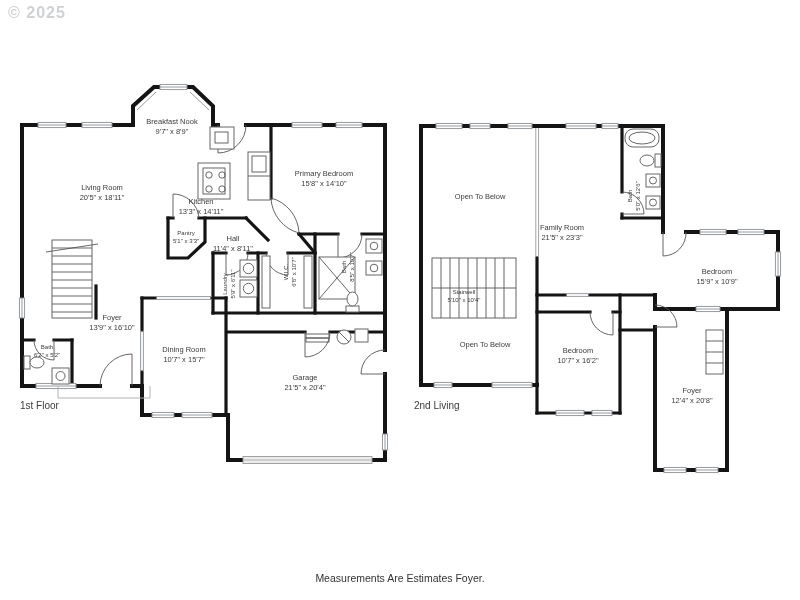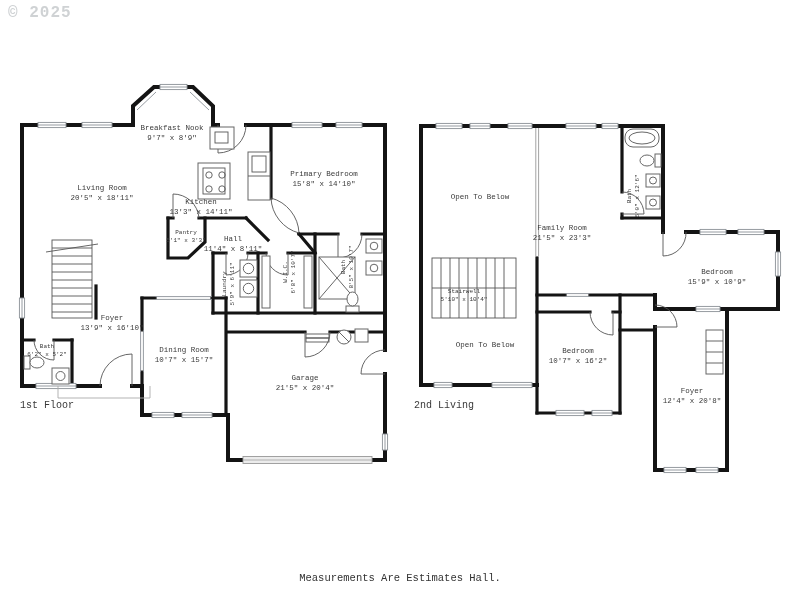--- a/index.html
+++ b/index.html
@@ -1,17 +1,17 @@
 <!DOCTYPE html>
 <html><head>
 <meta charset="utf-8">
 <style>
   html,body{margin:0;padding:0;background:#fff;}
   .canvas{position:relative;width:800px;height:600px;background:#ffffff;overflow:hidden;
-          font-family:Liberation Mono, monospace;}
+          font-family:Liberation Sans, sans-serif;}
   .watermark{position:absolute;left:8px;top:4px;font-size:16px;font-weight:bold;
              color:#cfd2d4;letter-spacing:1px;}
   svg.plan{position:absolute;left:0;top:0;}
   .lbl{position:absolute;transform:translate(-50%,-50%);display:flex;flex-direction:column;
        align-items:center;text-align:center;color:#3a3a3a;font-size:7.5px;line-height:1.35;
        white-space:nowrap;}
   .lbl.rot{transform:translate(-50%,-50%) rotate(-90deg);}
   .lbl.small{font-size:6px;}
   .lbl .nm{display:block;}
   .lbl .dm{display:block;}
@@ -303,21 +303,21 @@
 
       <g>
         <rect class="fix" x="706" y="330" width="17" height="44"></rect>
         <line class="thin" x1="706" y1="341" x2="723" y2="341"></line>
         <line class="thin" x1="706" y1="352" x2="723" y2="352"></line>
         <line class="thin" x1="706" y1="363" x2="723" y2="363"></line>
       </g>
     </g>
   </svg>
 
-  <div class="lbl" style="left:172px;top:133px">
+  <div class="lbl" style="left:172px;top:127px">
     <span class="nm">Breakfast Nook</span>
     <span class="dm">9'7" x 8'9"</span>
   </div>
   <div class="lbl" style="left:102px;top:193px">
     <span class="nm">Living Room</span>
     <span class="dm">20'5" x 18'11"</span>
   </div>
   <div class="lbl" style="left:201px;top:207px">
     <span class="nm">Kitchen</span>
     <span class="dm">13'3" x 14'11"</span>
@@ -390,15 +390,15 @@
     <span class="dm">15'9" x 10'9"</span>
   </div>
   <div class="lbl" style="left:692px;top:396px">
     <span class="nm">Foyer</span>
     <span class="dm">12'4" x 20'8"</span>
   </div>
 
   <div class="floor-caption" style="left:20px;top:400px">1st Floor</div>
   <div class="floor-caption" style="left:414px;top:400px">2nd Living</div>
 
-  <div class="footer">Measurements Are Estimates Hall.</div>
+  <div class="footer">Measurements Are Estimates Foyer.</div>
 
 </div>
 
 </body></html>

